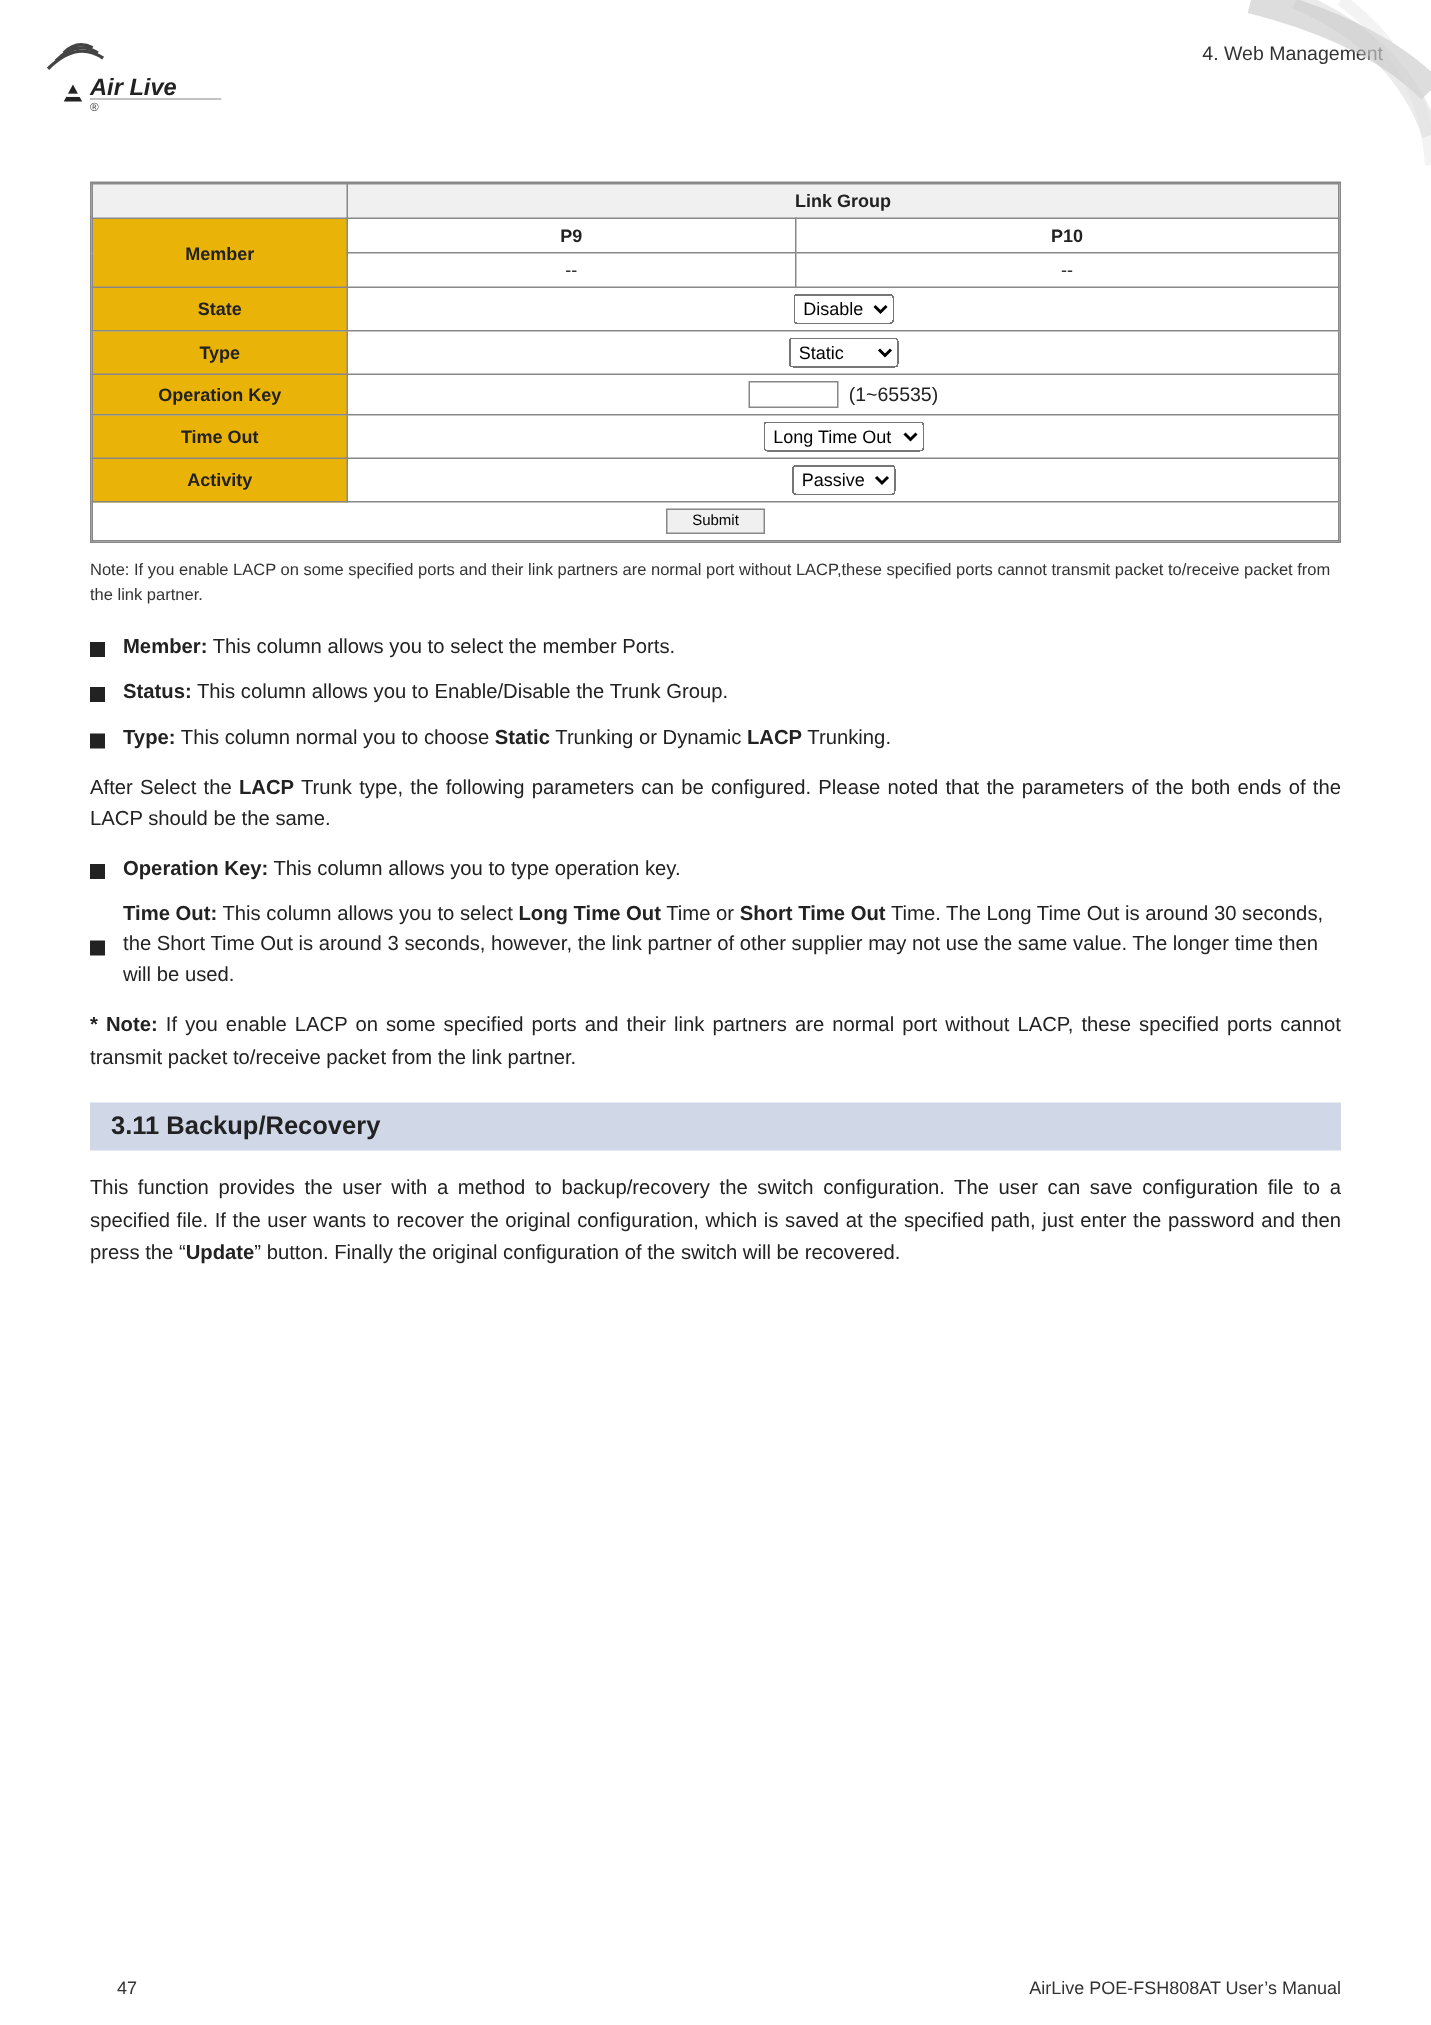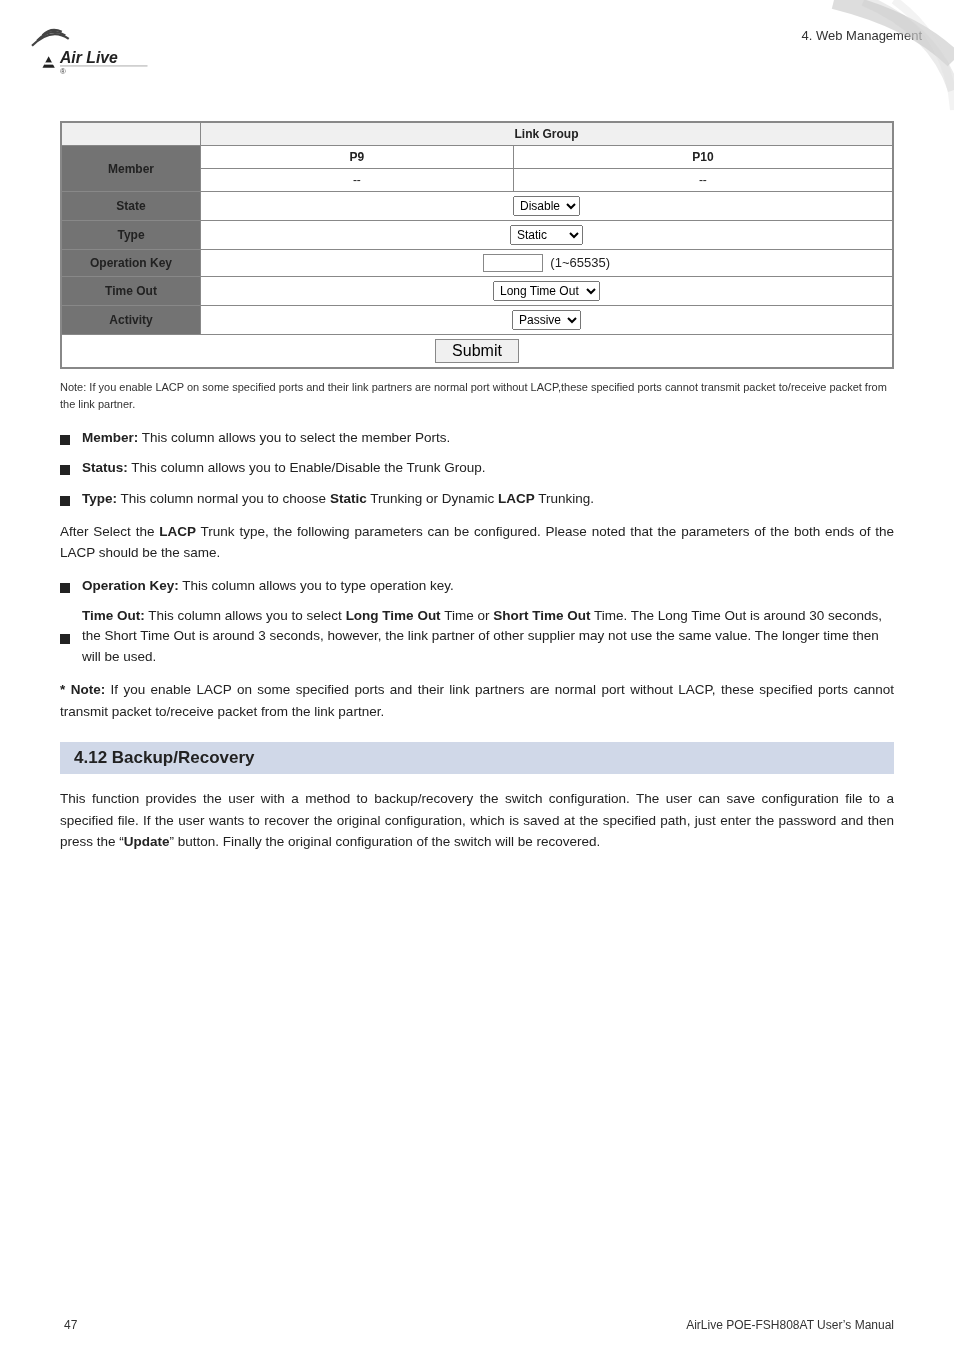--- a/index.html
+++ b/index.html
@@ -53,36 +53,36 @@
     .config-table th, .config-table td {
       border: 1px solid #888;
       padding: 4px 8px;
       text-align: center;
     }
     .config-table .header-row th {
       background: #f0f0f0;
       font-weight: bold;
     }
     .config-table .label-cell {
-      background: #737373;
+      background: #eab308;
       font-weight: bold;
-      width: 139px;
+      width: 170px;
     }
     .config-table select {
       font-size: 12px;
       padding: 1px 2px;
     }
     .config-table input[type="text"] {
       font-size: 12px;
       padding: 1px 4px;
       width: 80px;
       border: 1px solid #888;
     }
     .submit-btn {
-      font-size: 16px;
+      font-size: 10px;
       padding: 2px 16px;
       border: 1px solid #888;
       background: #f0f0f0;
       cursor: pointer;
       text-align: center;
     }
     .note-text {
       font-size: 11px;
       color: #333;
       margin: 8px 0 16px 0;
@@ -120,21 +120,21 @@
       background: #d0d8e8;
       font-size: 17px;
       font-weight: bold;
       padding: 6px 14px;
       margin: 20px 0 14px 0;
       border-radius: 0;
     }
     .footer {
       position: absolute;
       bottom: 18px;
-      left: 4px;
+      left: 18px;
       right: 0;
       display: flex;
       justify-content: space-between;
       padding: 0 60px;
       font-size: 12px;
       color: #333;
     }
   </style>
 </head>
 <body>
@@ -284,21 +284,21 @@
         <span> Time. The Long Time Out is around 30 seconds, the Short Time Out is around 3 seconds, however, the link partner of other supplier may not use the same value. The longer time then will be used.</span>
       </span>
     </li>
   </ul>
 
   <p class="para-text">
     <span class="bold">* Note:</span>
     <span> If you enable LACP on some specified ports and their link partners are normal port without LACP, these specified ports cannot transmit packet to/receive packet from the link partner.</span>
   </p>
 
-  <div class="section-header">4.12 Backup/Recovery</div>
+  <div class="section-header">3.11 Backup/Recovery</div>
 
   <p class="para-text">
     <span>This function provides the user with a method to backup/recovery the switch configuration. The user can save configuration file to a specified file. If the user wants to recover the original configuration, which is saved at the specified path, just enter the password and then press the “</span><span class="bold">Update</span><span>” button. Finally the original configuration of the switch will be recovered.</span>
   </p>
 
 </div>
 
 <div class="footer">
   <span>47</span>
   <span>AirLive POE-FSH808AT User’s Manual</span>

